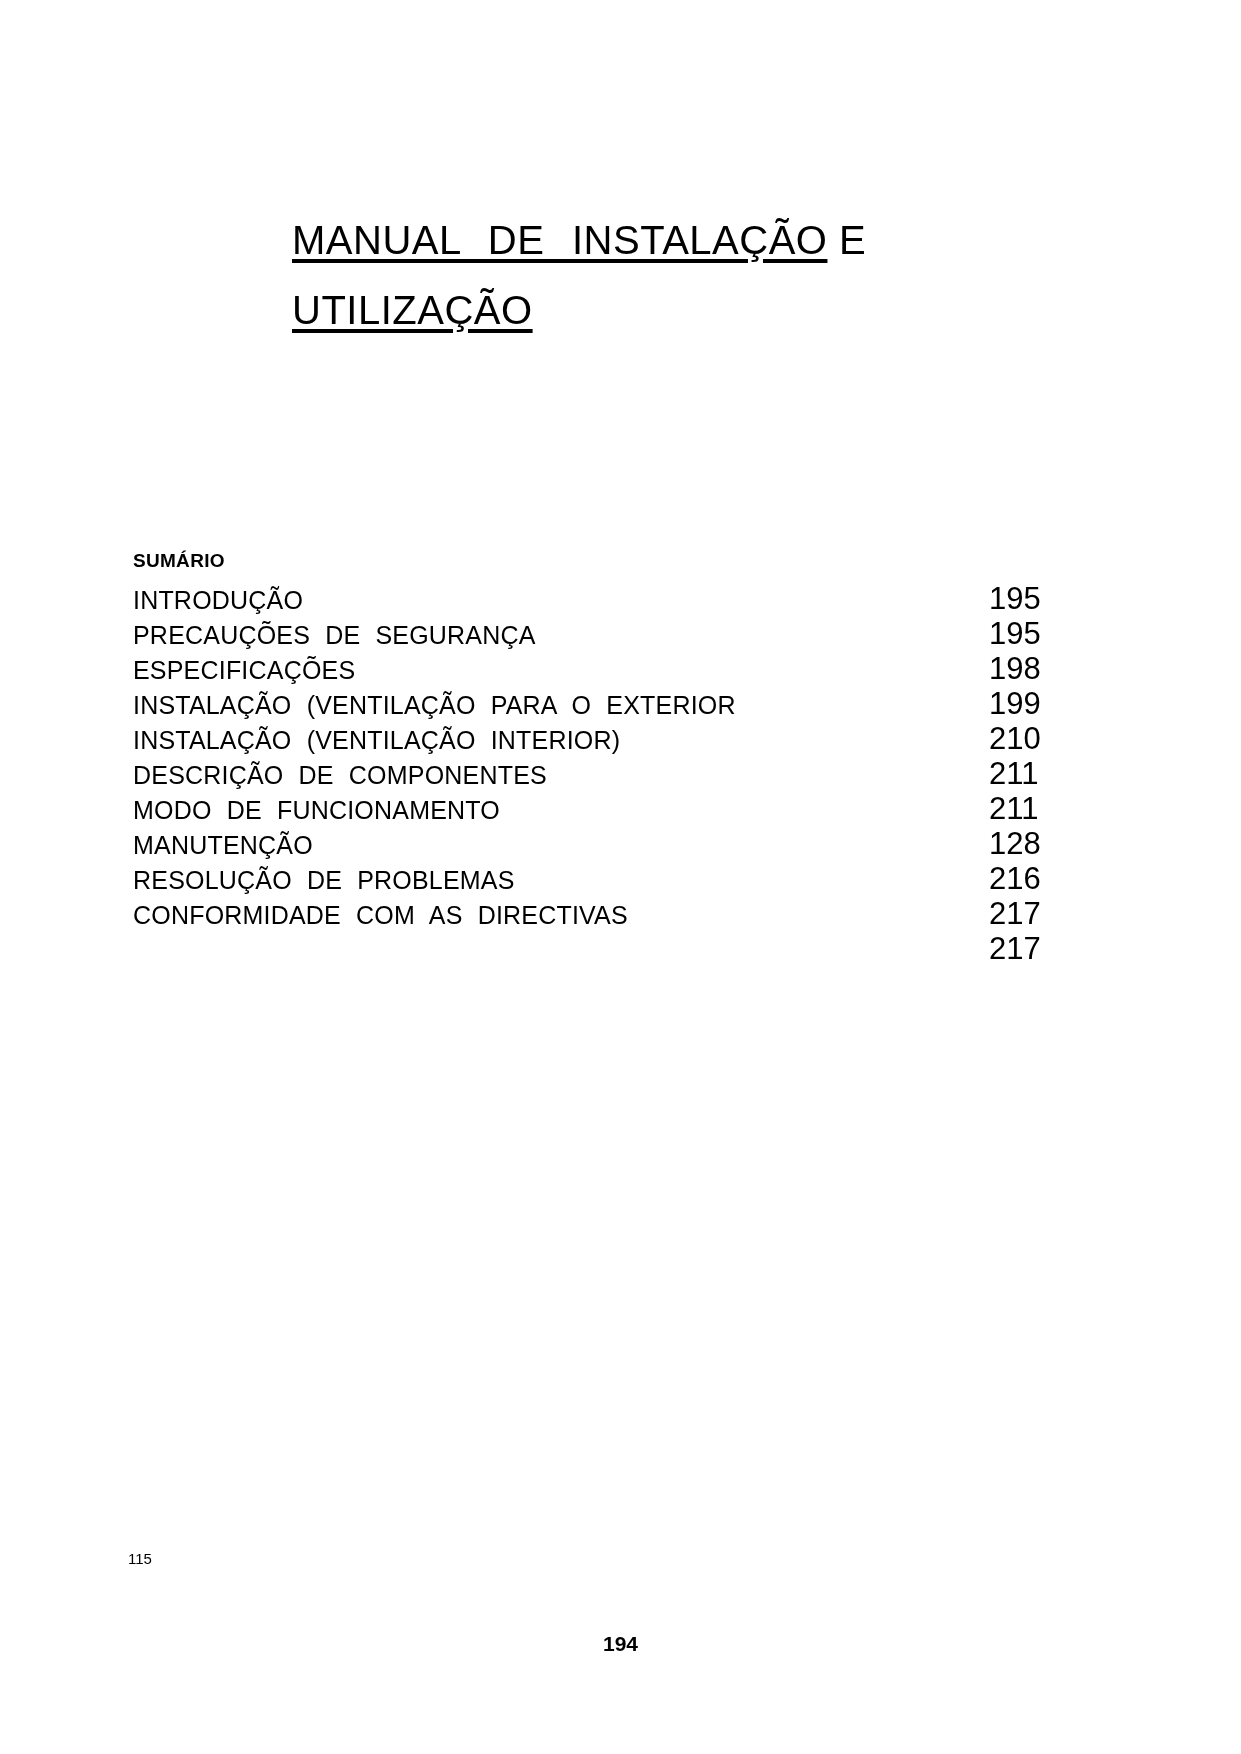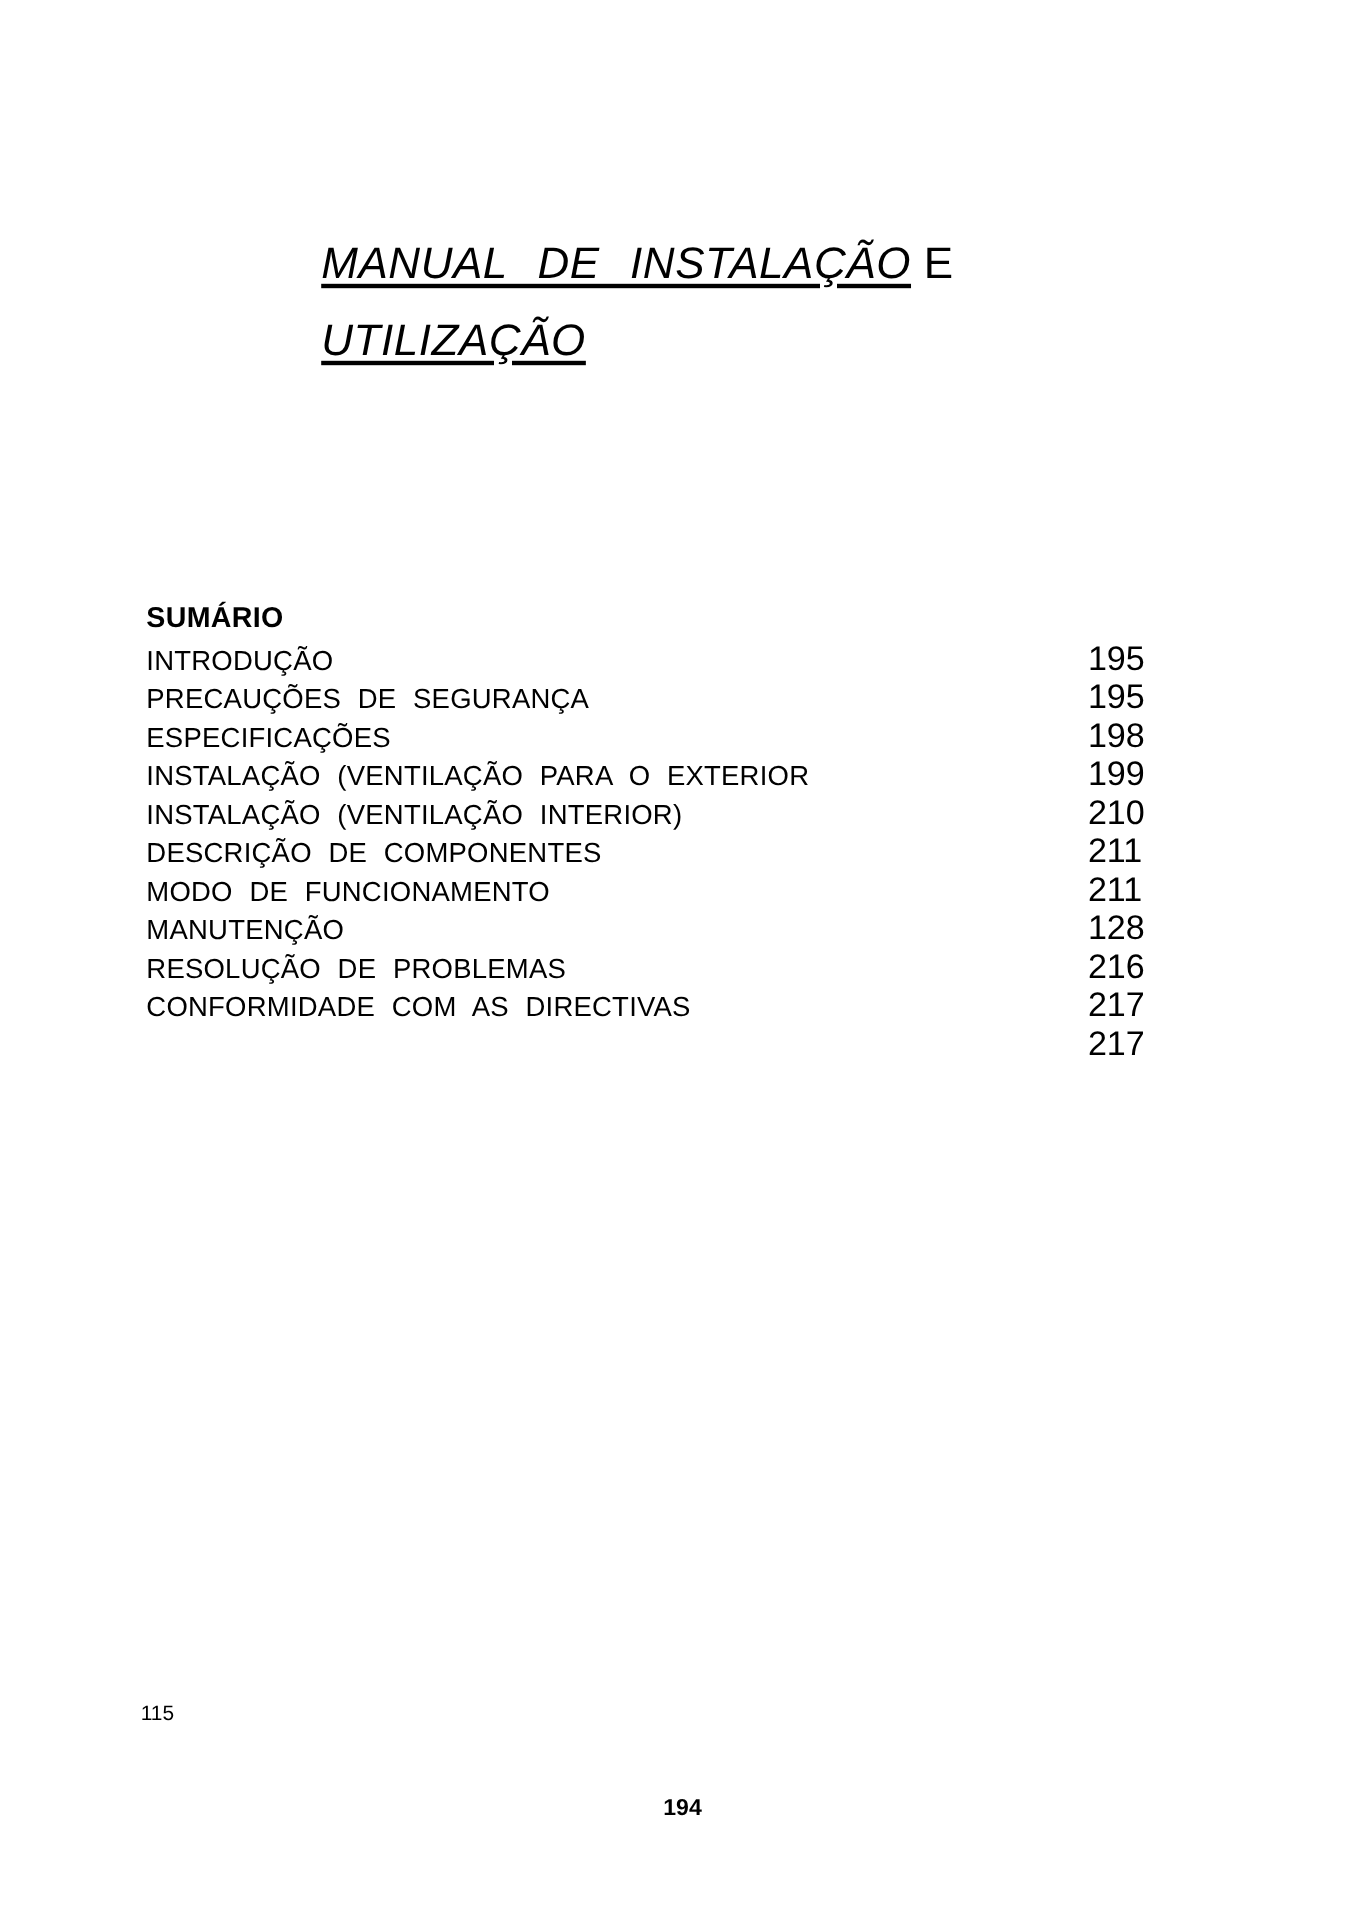--- a/index.html
+++ b/index.html
@@ -31,35 +31,34 @@
     letter-spacing: 0.5px;
     font-weight: 400;
   }
   .doc-title .tline {
     display: block;
     white-space: nowrap;
   }
   .doc-title .u {
     text-decoration: underline;
     text-underline-offset: 5px;
-    font-style: italic;
   }
   .title-word-spaced {
     word-spacing: 16px;
   }
 
   
   .summary {
     position: absolute;
     left: 133px;
     top: 545px;
     width: 920px;
   }
   .summary-heading {
-    font-size: 26px;
+    font-size: 19px;
     font-weight: bold;
     letter-spacing: 0.3px;
     margin: 0 0 4px 0;
     line-height: 32px;
   }
   .toc {
     list-style: none;
     margin: 0;
     padding: 0;
   }
@@ -85,21 +84,21 @@
     width: 64px;
     text-align: left;
     flex: 0 0 64px;
   }
 
   
   .corner-number {
     position: absolute;
     left: 128px;
     top: 1548px;
-    font-size: 19px;
+    font-size: 15px;
     line-height: 22px;
   }
   .page-number {
     position: absolute;
     left: 0;
     top: 1632px;
     width: 1241px;
     text-align: center;
     font-size: 21px;
     line-height: 24px;

